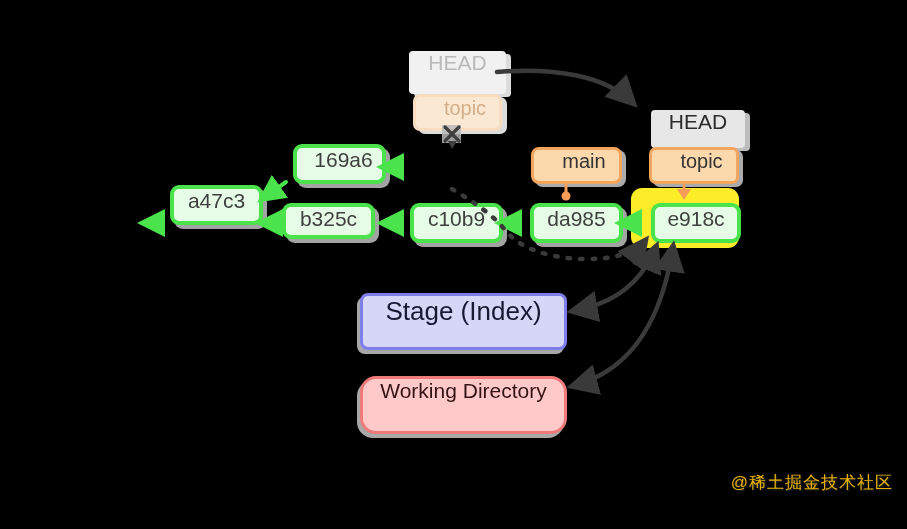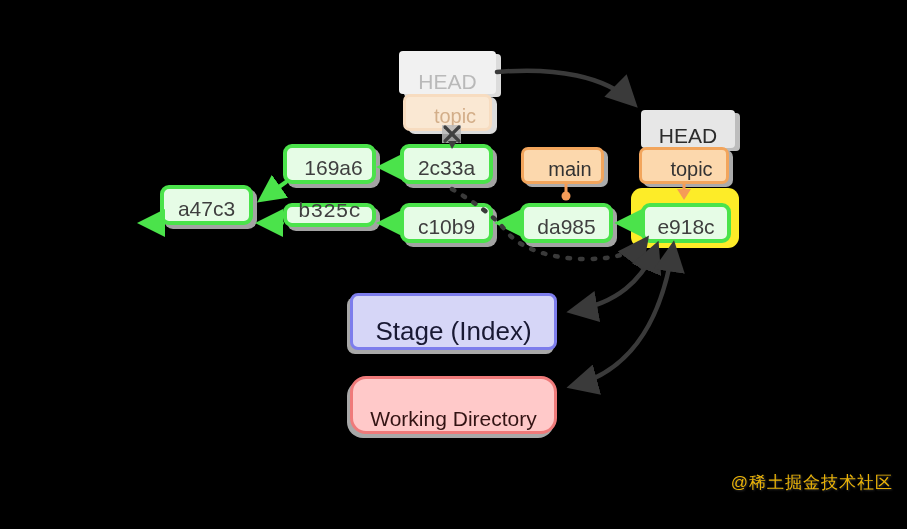--- a/index.html
+++ b/index.html
@@ -1,19 +1,19 @@
 <!DOCTYPE html>
 <html><head>
 <meta charset="utf-8">
 <style>
   html,body{margin:0;padding:0;background:#000;}
   #scene{position:relative;width:907px;height:529px;background:#000;overflow:hidden;
          font-family:"Liberation Sans","DejaVu Sans",sans-serif;}
-  .box{position:absolute;display:flex;align-items:flex-end;justify-content:center;
-       box-sizing:border-box;white-space:nowrap;}
+  .box{position:absolute;display:flex;align-items:flex-start;justify-content:center;
+       box-sizing:border-box;white-space:nowrap;margin-left:10px;}
   .commit{background:#e6fce6;border:4px solid #4be34b;border-radius:9px;
           color:#3f3f3f;font-size:21px;box-shadow:4px 4px 0 #a3a3a3;}
   .branch{background:#fcd8ad;border:3px solid #f2a55c;border-radius:7px;
           color:#333;font-size:20px;box-shadow:4px 3px 0 #ababab;padding-left:15px;}
   .headbox{background:#e7e7e7;border-radius:4px;color:#2b2b2b;font-size:21px;
            box-shadow:5px 3px 0 #bdbdbd;}
   .headbox.faded{background:#f1f1f1;color:#b9b9b9;box-shadow:5px 3px 0 #dcdcdc;}
   .branch.faded{background:#fae8d3;border-color:#f7dcc0;color:#d3ae89;
                 box-shadow:5px 3px 0 #dcdcdc;}
   .highlight{position:absolute;background:#fdec28;border-radius:11px;}
@@ -28,28 +28,25 @@
 </head>
 <body>
 
 <div id="scene">
 
   <div class="highlight" style="left:631px;top:188px;width:108px;height:60px;"></div>
 
   <div class="box commit" style="left:160px;top:185px;width:93px;height:40px;">
     <span>a47c3</span>
   </div>
-  <div class="box commit" style="left:283px;top:203px;width:93px;height:24px;font-family:Liberation Mono, monospace;">
+  <div class="box commit" style="left:272px;top:203px;width:93px;height:36px;">
     <span>b325c</span>
   </div>
   <div class="box commit" style="left:283px;top:144px;width:93px;height:40px;padding-left:8px;">
     <span>169a6</span>
-  </div>
-  <div class="box commit" style="left:400px;top:144px;width:93px;height:40px;">
-    <span>2c33a</span>
   </div>
   <div class="box commit" style="left:400px;top:203px;width:93px;height:40px;">
     <span>c10b9</span>
   </div>
   <div class="box commit" style="left:520px;top:203px;width:93px;height:40px;">
     <span>da985</span>
   </div>
   <div class="box commit" style="left:641px;top:203px;width:90px;height:40px;box-shadow:none;">
     <span>e918c</span>
   </div>
@@ -61,21 +58,21 @@
     <span>topic</span>
   </div>
 
   <div class="box headbox" style="left:641px;top:110px;width:94px;height:38px;">
     <span>HEAD</span>
   </div>
   <div class="box branch" style="left:639px;top:147px;width:90px;height:37px;">
     <span>topic</span>
   </div>
 
-  <div class="box branch" style="left:521px;top:147px;width:83px;height:37px;">
+  <div class="box branch" style="left:521px;top:147px;width:91px;height:37px;border-radius:8px;">
     <span>main</span>
   </div>
 
   <div class="box stage" style="left:350px;top:293px;width:207px;height:57px;">
     <span>Stage (Index)</span>
   </div>
   <div class="box wd" style="left:350px;top:376px;width:207px;height:58px;">
     <span>Working Directory</span>
   </div>
 

